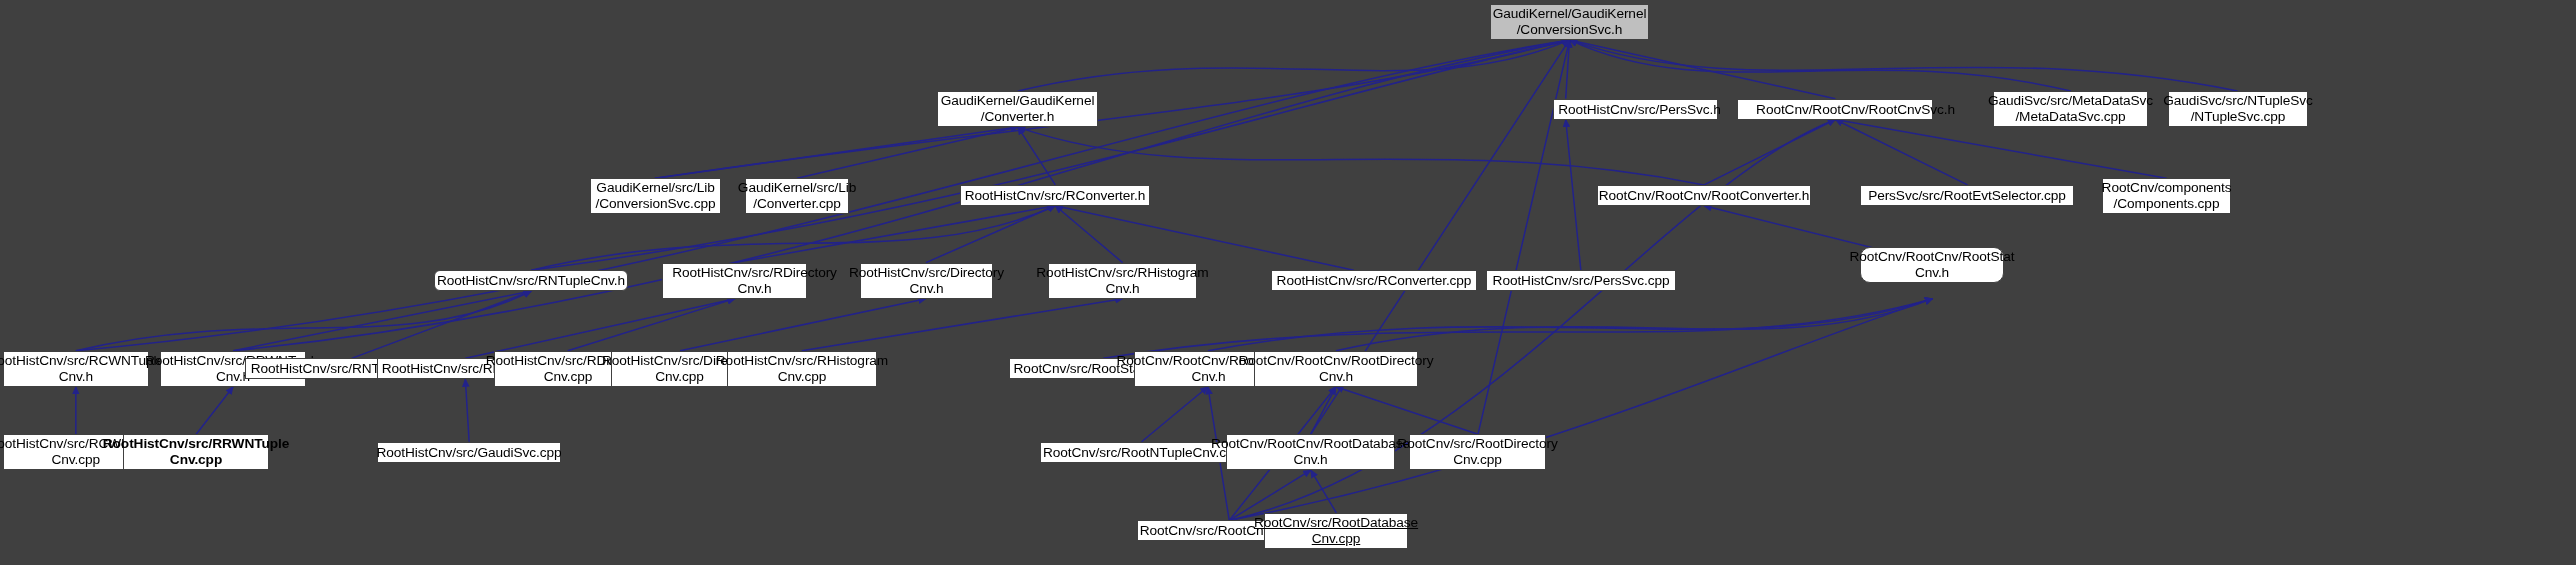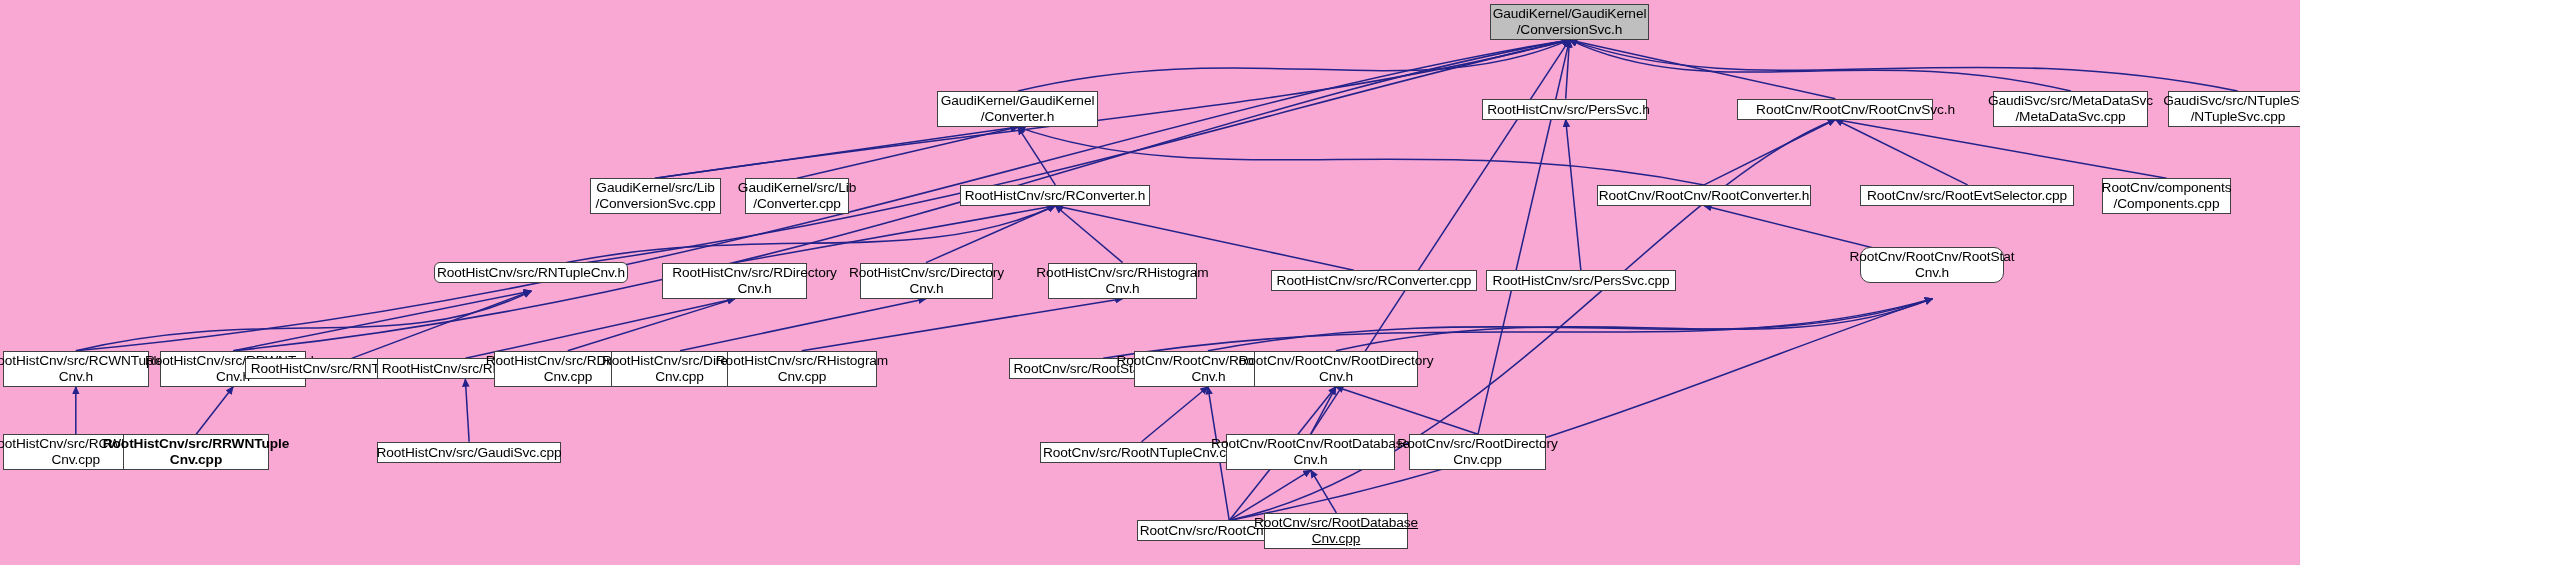--- a/index.html
+++ b/index.html
@@ -1,20 +1,20 @@
 <!DOCTYPE html>
 <html style="font-size:15px"><head>
 <meta charset="utf-8">
 <style>
   html,body{margin:0;padding:0;background:#ffffff;}
   #canvas{
     position:relative;
-    width:2300px;
+    width:2576px;
     height:566px;
-    background:#f9a8d4;
+    background:#404040;
     font-family:"Liberation Sans","DejaVu Sans",sans-serif;
     overflow:hidden;
   }
   #edges{position:absolute;left:0;top:0;width:2576px;height:566px;pointer-events:none;}
   .node{
     position:absolute;
     box-sizing:border-box;
     border:0.9px solid #404040;
     background:#ffffff;
     color:#000000;
@@ -91,36 +91,36 @@
         <path d="M2076,195 L1936.5,126" marker-end="url(#arrow)"></path>
         <path d="M1798,195 L1936.5,126" marker-end="url(#arrow)"></path>
         <path d="M1559.5,458 L1656,42" marker-end="url(#arrow)"></path>
         <path d="M1383,458 L1656,42" marker-end="url(#arrow)"></path>
       </g>
   </svg>
 <div class="node root" style="left: 1490px; top: 3.8px; width: 159px; height: 36px;"><span class="lbl">GaudiKernel/GaudiKernel
 /ConversionSvc.h</span></div>
     <div class="node" style="left: 937px; top: 91px; width: 161px; height: 36px;"><span class="lbl">GaudiKernel/GaudiKernel
 /Converter.h</span></div>
-    <div class="node" style="left: 1482px; top: 99px; width: 165px; height: 21px; padding-left: 8px;"><span class="lbl">RootHistCnv/src/PersSvc.h</span></div>
+    <div class="node" style="left: 1553px; top: 99px; width: 165px; height: 21px; padding-left: 8px;"><span class="lbl">RootHistCnv/src/PersSvc.h</span></div>
     <div class="node" style="left: 1737px; top: 99px; width: 196px; height: 21px; padding-left: 41px;"><span class="lbl">RootCnv/RootCnv/RootCnvSvc.h</span></div>
     <div class="node" style="left: 1993px; top: 91px; width: 155px; height: 36px;"><span class="lbl">GaudiSvc/src/MetaDataSvc
 /MetaDataSvc.cpp</span></div>
     <div class="node" style="left: 2168px; top: 91px; width: 140px; height: 36px;"><span class="lbl">GaudiSvc/src/NTupleSvc
 /NTupleSvc.cpp</span></div>
     <div class="node" style="left: 590px; top: 178px; width: 131px; height: 36px;"><span class="lbl">GaudiKernel/src/Lib
 /ConversionSvc.cpp</span></div>
     <div class="node" style="left: 745px; top: 178px; width: 104px; height: 36px;"><span class="lbl">GaudiKernel/src/Lib
 /Converter.cpp</span></div>
     <div class="node" style="left: 960px; top: 185px; width: 190px; height: 21px;"><span class="lbl">RootHistCnv/src/RConverter.h</span></div>
     <div class="node" style="left: 1597px; top: 185px; width: 214px; height: 21px;"><span class="lbl">RootCnv/RootCnv/RootConverter.h</span></div>
-    <div class="node" style="left: 1860px; top: 185px; width: 214px; height: 21px;"><span class="lbl">RootCnv/src/RootEvtSelector.cpp</span></div>
+    <div class="node" style="left: 1860px; top: 185px; width: 214px; height: 21px;"><span class="lbl">PersSvc/src/RootEvtSelector.cpp</span></div>
     <div class="node" style="left: 2102px; top: 178px; width: 129px; height: 36px;"><span class="lbl">RootCnv/components
 /Components.cpp</span></div>
-    <div class="node" style="left: 434px; top: 262px; width: 194px; height: 21px; border-radius: 6px;"><span class="lbl">RootHistCnv/src/RNTupleCnv.h</span></div>
+    <div class="node" style="left: 434px; top: 270px; width: 194px; height: 21px; border-radius: 6px;"><span class="lbl">RootHistCnv/src/RNTupleCnv.h</span></div>
     <div class="node" style="left: 662px; top: 263px; width: 145px; height: 36px; padding-left: 40px;"><span class="lbl">RootHistCnv/src/RDirectory
 Cnv.h</span></div>
     <div class="node" style="left: 860px; top: 263px; width: 133px; height: 36px;"><span class="lbl">RootHistCnv/src/Directory
 Cnv.h</span></div>
     <div class="node" style="left: 1048px; top: 263px; width: 149px; height: 36px;"><span class="lbl">RootHistCnv/src/RHistogram
 Cnv.h</span></div>
     <div class="node" style="left: 1251px; top: 270px; width: 206px; height: 21px; margin-left: 20px;"><span class="lbl">RootHistCnv/src/RConverter.cpp</span></div>
     <div class="node" style="left: 1486px; top: 270px; width: 190px; height: 21px;"><span class="lbl">RootHistCnv/src/PersSvc.cpp</span></div>
     <div class="node" style="left: 1860px; top: 247px; width: 144px; height: 36px; border-radius: 10px;"><span class="lbl">RootCnv/RootCnv/RootStat
 Cnv.h</span></div>

